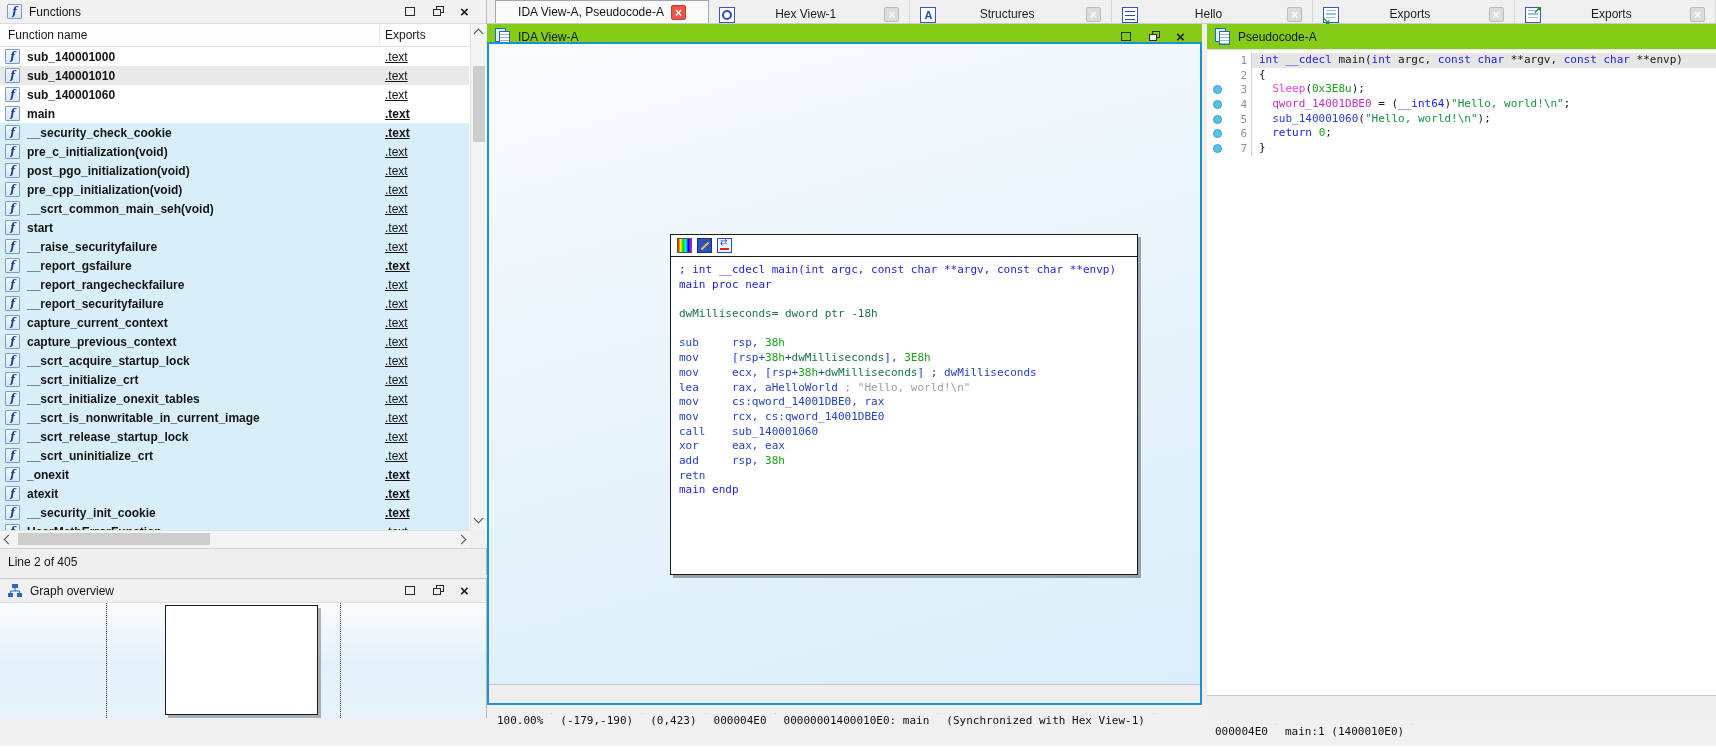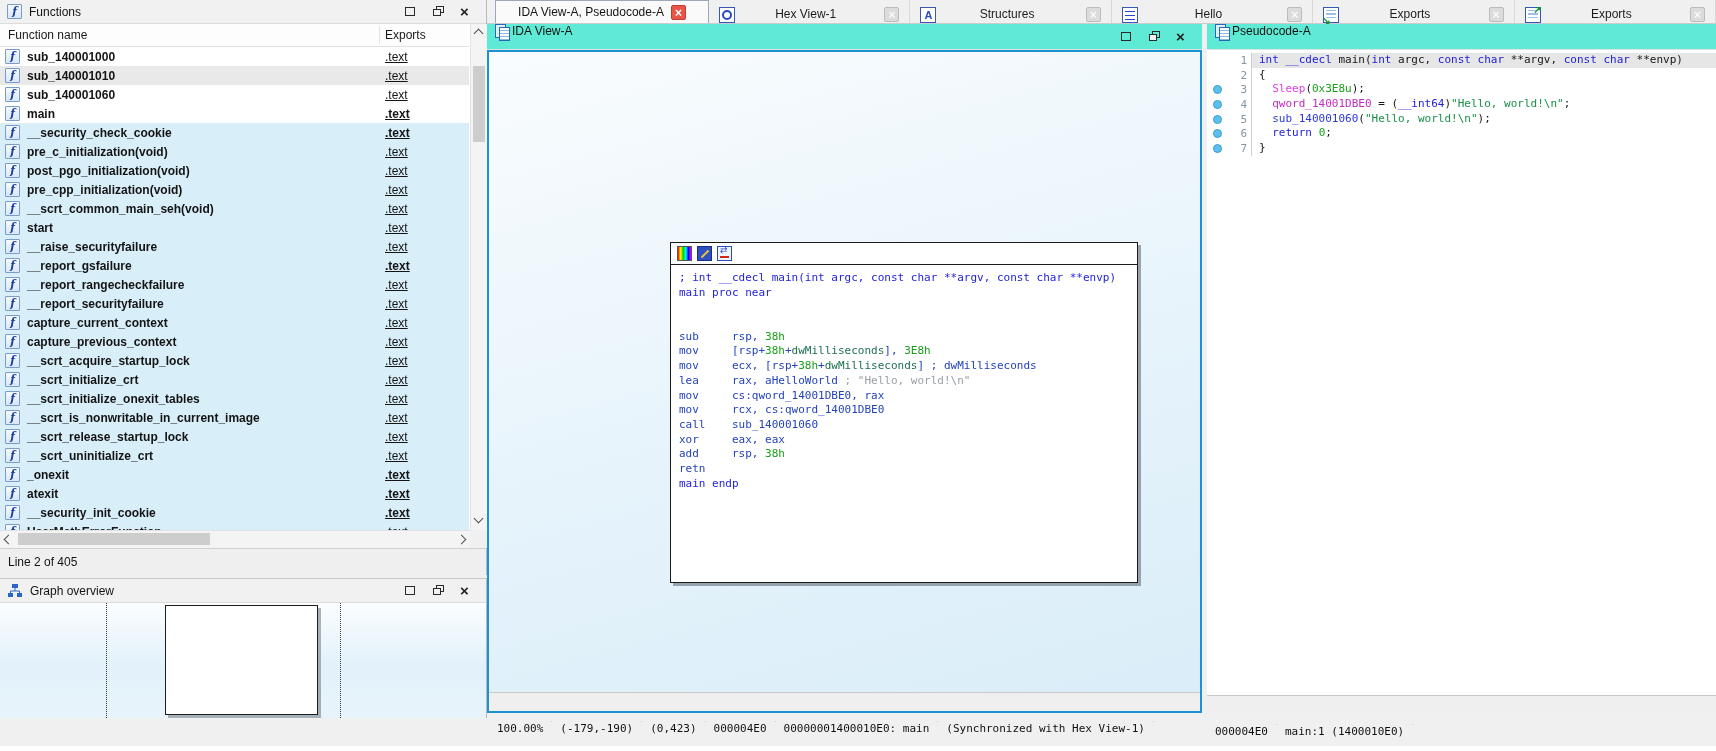--- a/index.html
+++ b/index.html
@@ -2,21 +2,21 @@
 <html><head>
 <meta charset="utf-8">
 <style>
   html,body{margin:0;padding:0;background:#d4d4d4;}
   .root{position:relative;width:1716px;height:751px;background:#f0f0f0;
         font-family:"Liberation Sans",sans-serif;font-size:12px;color:#141414;overflow:hidden;}
   .abs{position:absolute;}
   
   .ptitle{display:flex;align-items:center;gap:7px;background:#f1f1f1;border-bottom:1px solid #dcdcdc;
           padding-left:7px;box-sizing:border-box;}
-  .vtitle{display:flex;gap:1px;background:#5eead4;border-bottom:1px solid #e2e2e2;
+  .vtitle{display:flex;align-items:center;gap:7px;background:#84cc16;border-bottom:1px solid #e2e2e2;
           padding-left:7px;box-sizing:border-box;}
   .wbtns{display:flex;gap:16px;margin-left:auto;margin-right:14px;align-items:center;}
   .wb{width:12px;height:11px;position:relative;}
   .wb-max::before{content:"";position:absolute;left:1px;top:1px;width:8px;height:7px;border:1px solid #2a2a2a;}
   .wb-restore::before{content:"";position:absolute;left:4px;top:0;width:6px;height:5px;border:1px solid #2a2a2a;}
   .wb-restore::after{content:"";position:absolute;left:1px;top:3px;width:6px;height:5px;border:1px solid #2a2a2a;background:#f1f1f1;}
   .wb-close::before{content:"×";position:absolute;left:0;top:-3px;font-size:15px;font-weight:bold;color:#222;}
   
   .ficon{width:15px;height:15px;flex:none;border:1px solid #7a9cc8;border-radius:1px;
          background:linear-gradient(#f4f9ff,#d9e7f8);color:#1c3f9e;
@@ -86,21 +86,21 @@
           background:linear-gradient(180deg,#fbfdff 0%,#e2f1fa 55%,#e8f4fb 100%);overflow:hidden;}
   .dotline{position:absolute;top:0;bottom:0;width:0;border-left:1px dotted #3a3a3a;}
   #gv-box{position:absolute;left:165px;top:2px;width:153px;height:110px;background:#fff;border:1px solid #1d1d1d;
           box-shadow:3px 3px 0 rgba(110,120,130,.55);box-sizing:border-box;}
   
   #output{left:0;top:718px;width:1716px;height:28px;background:#f1f1f1;border-top:1px solid #bfbfbf;
           display:flex;align-items:center;gap:9px;padding-left:9px;box-sizing:border-box;}
   #below-output{left:0;top:746px;width:1716px;height:5px;background:#ffffff;}
   
   #ida-title{left:487px;top:24px;width:715px;height:26px;}
-  #ida-frame{left:487px;top:50px;width:715px;height:663px;border:2px solid #1b93d0;box-sizing:border-box;
+  #ida-frame{left:487px;top:42px;width:715px;height:663px;border:2px solid #1b93d0;box-sizing:border-box;
           background:linear-gradient(165deg,#f9fcfe 0%,#e6f3fb 55%,#d9edf8 100%);}
   #node{position:absolute;left:181px;top:190px;width:468px;height:341px;background:#fff;border:1px solid #1a1a1a;
           box-shadow:3px 3px 0 rgba(100,110,125,.6);box-sizing:border-box;}
   #node-titlebar{height:21px;border-bottom:1px solid #1a1a1a;display:flex;align-items:center;gap:5px;padding-left:6px;}
   .nicon{width:15px;height:15px;box-sizing:border-box;flex:none;}
   .rainbow{border:1px solid #555;background:linear-gradient(90deg,#ff0000,#ffff00,#00d000,#00ffff,#0000ff,#ff00ff);}
   .pencil{background:#2f50c0;border:1px solid #18307a;}
   .pencil i{display:block;width:10px;height:2px;background:#e8c040;transform:rotate(-45deg);margin:6px auto 0;}
   .grouper{background:#eef6ff;border:1px solid #2848c8;position:relative;}
   .grouper::before{content:"⇄";position:absolute;top:-2px;left:2px;font-size:9px;color:#2848c8;}
@@ -369,20 +369,21 @@
         <span class="nicon rainbow"></span>
         <span class="nicon pencil">
             <i></i>
           </span>
         <span class="nicon grouper"></span>
       </div>
       <div id="node-body">
           <div class="nline"><span class="tk-k">; int __cdecl main(int argc, const char **argv, const char **envp)</span></div>
           <div class="nline"><span class="tk-k">main proc near</span></div>
           <div class="nline"> </div>
+          <div class="nline"><span class="tk-v">dwMilliseconds= dword ptr -18h</span></div>
           <div class="nline"> </div>
           <div class="nline"><span class="tk-d">sub     rsp, </span><span class="tk-n">38h</span></div>
           <div class="nline"><span class="tk-d">mov     [rsp+</span><span class="tk-n">38h</span><span class="tk-d">+</span><span class="tk-v">dwMilliseconds</span><span class="tk-d">], </span><span class="tk-n">3E8h</span></div>
           <div class="nline"><span class="tk-d">mov     ecx, [rsp+</span><span class="tk-n">38h</span><span class="tk-d">+</span><span class="tk-v">dwMilliseconds</span><span class="tk-d">] </span><span class="tk-d">; dwMilliseconds</span></div>
           <div class="nline"><span class="tk-d">lea     rax, aHelloWorld </span><span class="tk-g">; "Hello, world!\n"</span></div>
           <div class="nline"><span class="tk-d">mov     cs:qword_14001DBE0, rax</span></div>
           <div class="nline"><span class="tk-d">mov     rcx, cs:qword_14001DBE0</span></div>
           <div class="nline"><span class="tk-d">call    sub_140001060</span></div>
           <div class="nline"><span class="tk-d">xor     eax, eax</span></div>
           <div class="nline"><span class="tk-d">add     rsp, </span><span class="tk-n">38h</span></div>

